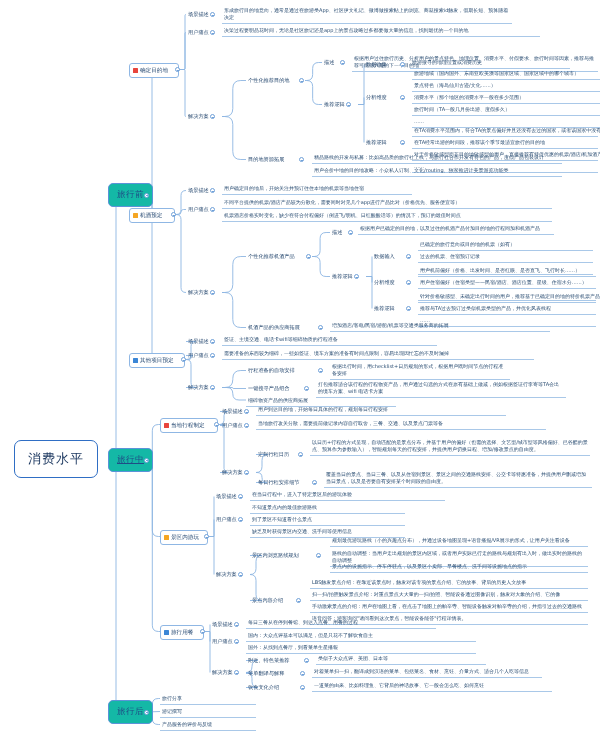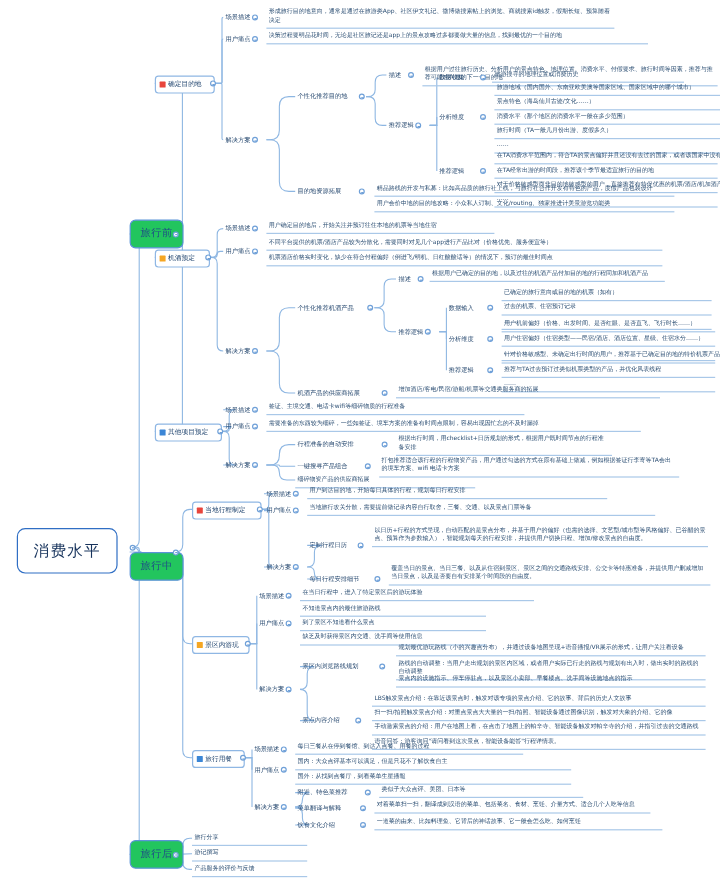--- a/index.html
+++ b/index.html
@@ -22,21 +22,21 @@
     background:#fff;
     color:#17335c;
     font-size:13px;
     padding:9px 13px;
     letter-spacing:1px;
   }
   
   .l1{
     border:1.1px solid #5b93d8;
     border-radius:5px;
-    background:#22c55e;
+    background:#14b8a6;
     color:#1f4d86;
     font-size:8.5px;
     padding:5px 8px;
     letter-spacing:.5px;
     text-align:right;
   }
   
   .l2{
     border:1px solid #8fb7e4;
     border-radius:3px;
@@ -134,21 +134,21 @@
       <path d="M246,672.5 L246,672.5 Q252,672.5 252,678.5 L252,681.5 Q252,687.5 258,687.5 L246,687.5" fill="none" stroke="#8db6e2" stroke-width="0.9"></path>
       <path d="M146,712 L146.3,712 Q152.3,712 152.3,706 L152.3,704.5 Q152.3,698.5 158.3,698.5 L160,698.5" fill="none" stroke="#8db6e2" stroke-width="0.9"></path>
       <path d="M146,712 L160,711.5" fill="none" stroke="#8db6e2" stroke-width="0.9"></path>
       <path d="M146,712 L146.3,712 Q152.3,712 152.3,718 L152.3,718.5 Q152.3,724.5 158.3,724.5 L160,724.5" fill="none" stroke="#8db6e2" stroke-width="0.9"></path>
     </svg>
   <div id="nodes">
       <div class="node root" style="left: 14px; top: 440px;"><span>消费水平</span></div>
       <div class="dot" style="left: 108px; top: 453.5px;"></div>
       <div class="node l1" style="left: 108px; top: 183px;"><span>旅行前</span></div>
       <div class="dot" style="left: 144px; top: 192.5px;"></div>
-      <div class="node l1" style="left: 108px; top: 460px;"><span>旅行中</span></div>
+      <div class="node l1" style="left: 108px; top: 448px; text-decoration: underline;"><span>旅行中</span></div>
       <div class="dot" style="left: 144px; top: 457.5px;"></div>
       <div class="node l1" style="left: 108px; top: 700px;"><span>旅行后</span></div>
       <div class="dot" style="left: 144px; top: 709.5px;"></div>
       <div class="node l2" style="left: 129px; top: 63px; width: 50px;">
         <span class="flag" style="background: rgb(232, 69, 60);"></span>
         <span>确定目的地</span>
       </div>
       <div class="dot" style="left: 175px; top: 67px;"></div>
       <div class="node l3" style="left: 186px; top: 10px;"><span>场景描述</span></div>
       <div class="dot" style="left: 210px; top: 12px;"></div>

